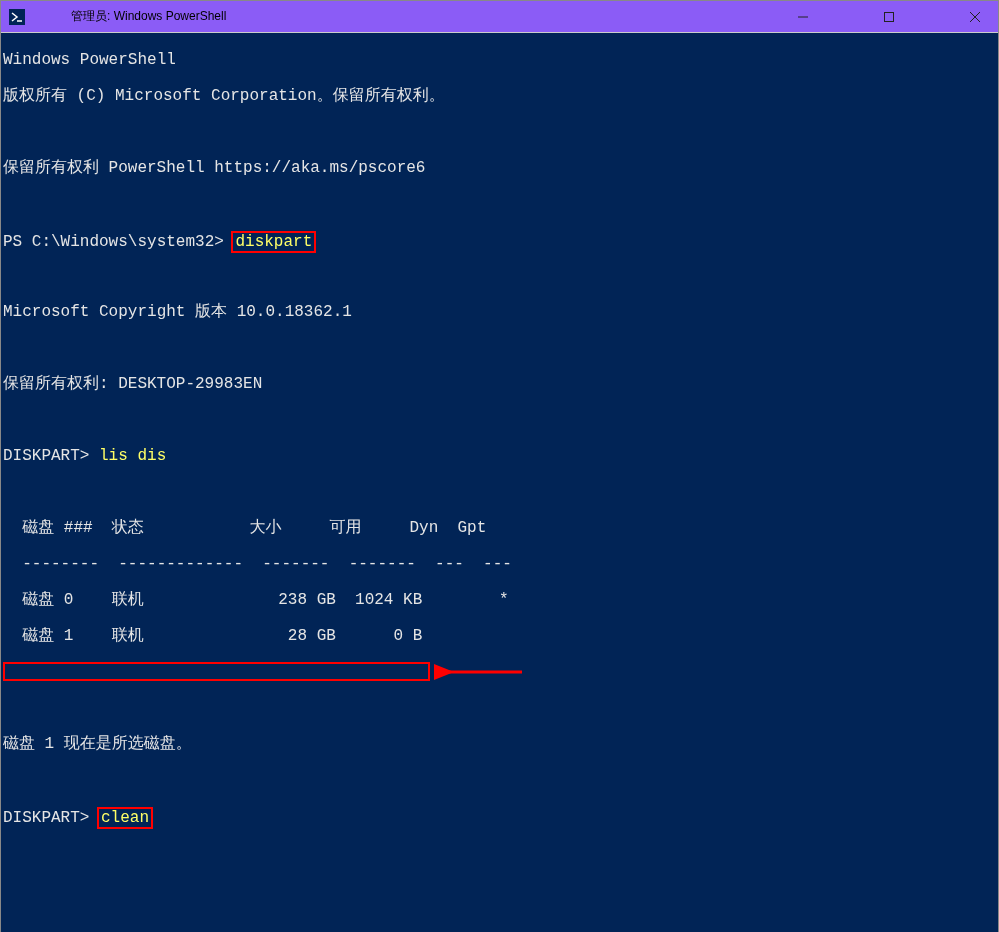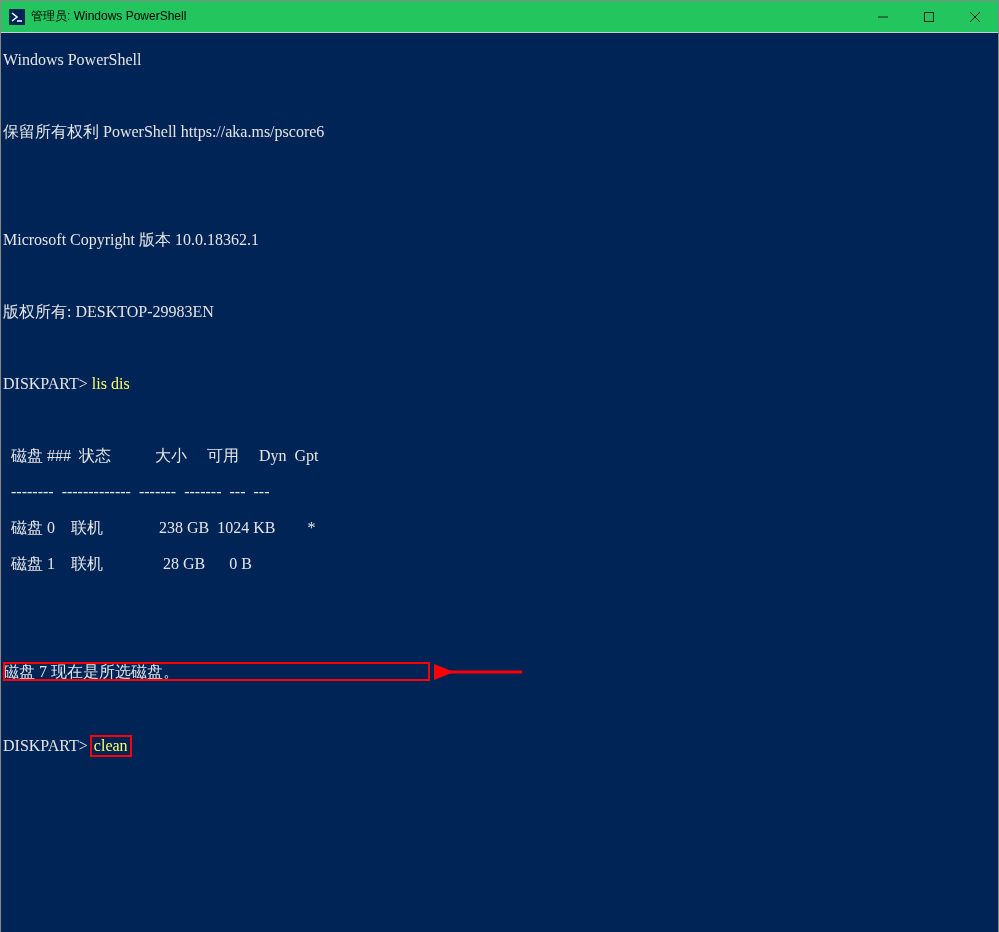--- a/index.html
+++ b/index.html
@@ -1,25 +1,25 @@
 <!DOCTYPE html>
 <html><head>
 <meta charset="utf-8">
 <style>
   * { margin: 0; padding: 0; box-sizing: border-box; }
   html, body { width: 999px; height: 932px; overflow: hidden; font-family: "Segoe UI", Tahoma, sans-serif; }
   .window { width: 999px; height: 932px; display: flex; flex-direction: column; border: 1px solid #888; background: #012456; }
-  .titlebar { height: 32px; background: #22c55e; display: flex; align-items: center; border-bottom: 1px solid #ccc; }
+  .titlebar { height: 32px; background: #8b5cf6; display: flex; align-items: center; border-bottom: 1px solid #ccc; gap: 40px; }
   .titlebar .icon { width: 16px; height: 16px; margin-left: 8px; margin-right: 6px; display:inline-flex; align-items:center; justify-content:center;}
   .titlebar .title { font-size: 12px; color: #000; flex:0 0 auto; }
   .titlebar .spacer { flex: 1 1 auto; }
   .ctrl-btn { width: 46px; height: 32px; display:flex; align-items:center; justify-content:center; }
   .ctrl-btn svg { stroke:#222; }
   .terminal { flex: 1; background: #012456; color: #e5e5e5; font-family: "NSimSun","SimSun","Consolas","Courier New",monospace; font-size: 16px; line-height: 18px; padding: 0px 0 0 2px; white-space: pre; position: relative; }
-  .line { white-space: pre; height:18px;font-family:Liberation Serif, serif; }
+  .line { white-space: pre; height:18px; }
   .cmd { color: #ffff66; }
   .box { border: 2px solid #ff0000; display:inline-block; padding: 0 2px; margin-left:-2px; }
   .row-box { position:absolute; border:2px solid #ff0000; pointer-events:none; }
   .arrow { position:absolute; pointer-events:none; }
   .gap { height:18px; }
   .tbl { white-space: pre; }
   .dashline { color:#e5e5e5; }
   .prompt-path { color:#e5e5e5; }
 </style>
 </head>
@@ -49,37 +49,39 @@
     <div class="ctrl-btn">
       <svg width="10" height="10">
           <line x1="0" y1="0" x2="10" y2="10" stroke-width="1"></line>
           <line x1="10" y1="0" x2="0" y2="10" stroke-width="1"></line>
         </svg>
     </div>
   </div>
 
   <div class="terminal">
 <div class="line">Windows PowerShell</div>
+<div class="line">版权所有 (C) Microsoft Corporation。保留所有权利。</div>
 <div class="gap"></div>
 <div class="line">保留所有权利 PowerShell https://aka.ms/pscore6</div>
 <div class="gap"></div>
+<div class="line"><span class="prompt-path">PS C:\Windows\system32&gt; </span><span class="box"><span class="cmd">diskpart</span></span></div>
 <div class="gap"></div>
 <div class="line">Microsoft Copyright 版本 10.0.18362.1</div>
 <div class="gap"></div>
-<div class="line">版权所有: DESKTOP-29983EN</div>
+<div class="line">保留所有权利: DESKTOP-29983EN</div>
 <div class="gap"></div>
 <div class="line"><span>DISKPART&gt; </span><span class="cmd">lis dis</span></div>
 <div class="gap"></div>
 <div class="line tbl">  磁盘 ###  状态           大小     可用     Dyn  Gpt</div>
 <div class="line tbl dashline">  --------  -------------  -------  -------  ---  ---</div>
 <div class="line tbl">  磁盘 0    联机              238 GB  1024 KB        *</div>
 <div class="line tbl" id="row1">  磁盘 1    联机               28 GB      0 B</div>
 <div class="gap"></div>
 <div class="gap"></div>
-<div class="line">磁盘 7 现在是所选磁盘。</div>
+<div class="line">磁盘 1 现在是所选磁盘。</div>
 <div class="gap"></div>
 <div class="line"><span>DISKPART&gt; </span><span class="box"><span class="cmd">clean</span></span></div>
 <div class="gap"></div>
 
 
 
 
 
 
 

